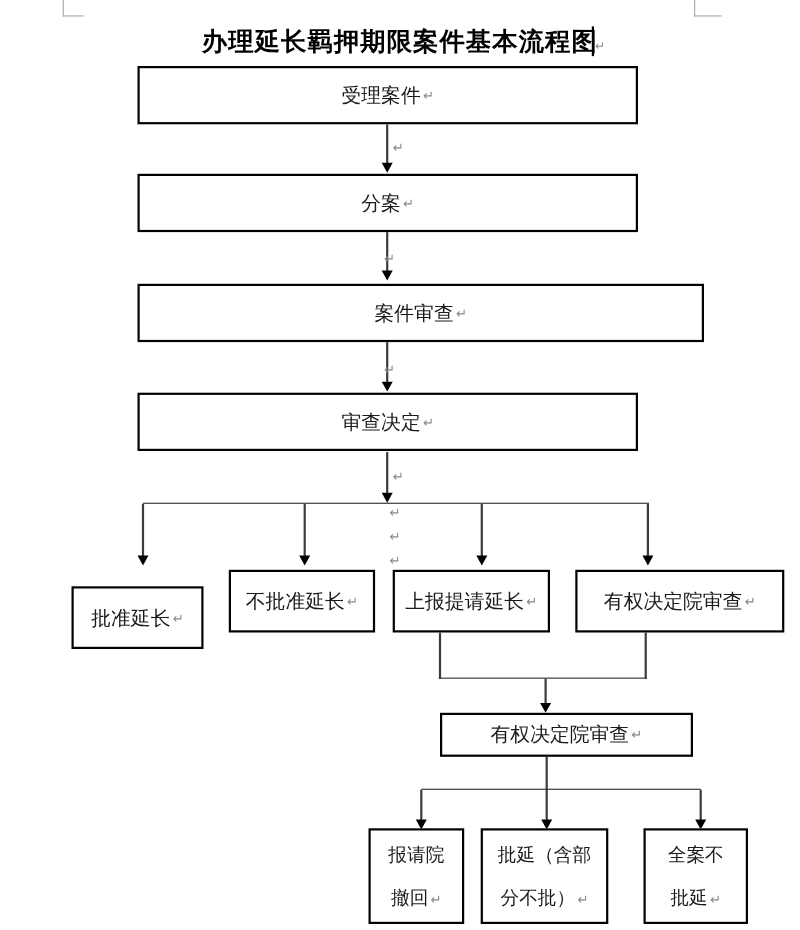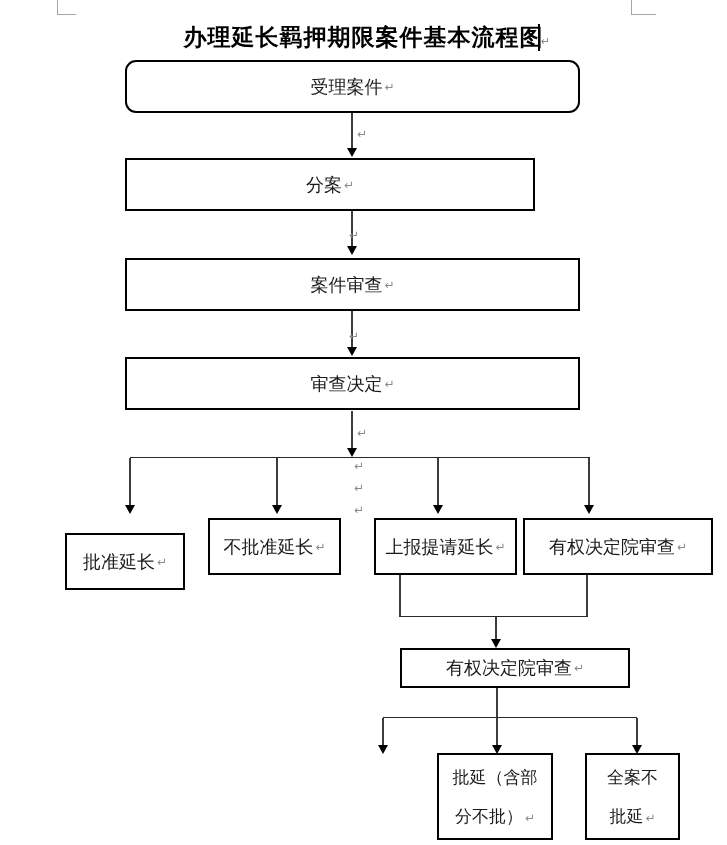--- a/index.html
+++ b/index.html
@@ -28,39 +28,39 @@
 
 <div id="canvas">
 
   <div class="corner" style="left:57px;top:0;width:18px;height:14px;"></div>
   <div class="corner" style="left:631px;top:0;width:24px;height:14px;"></div>
 
   <div class="title">办理延长羁押期限案件基本流程图</div>
   <div class="cursor" style="left:538px;top:24px;height:27px;"></div>
   <span class="pmark" style="left:541px;top:35px;font-size:11px;">↵</span>
 
-  <div class="box" style="left:125px;top:60px;width:455px;height:53px;border-radius:11px;">
+  <div class="box" style="left:125px;top:60px;width:455px;height:53px;">
     <span>受理案件</span>
     <span class="pmark-inline">↵</span>
   </div>
 
   <div class="vline" style="left:351px;top:113px;height:37px;"></div>
   <div class="arrowhead" style="left:347px;top:148px;"></div>
   <span class="pmark" style="left:357px;top:127px;">↵</span>
 
-  <div class="box" style="left:125px;top:158px;width:410px;height:53px;">
+  <div class="box" style="left:125px;top:158px;width:455px;height:53px;">
     <span>分案</span>
     <span class="pmark-inline">↵</span>
   </div>
 
   <div class="vline" style="left:351px;top:211px;height:37px;"></div>
   <div class="arrowhead" style="left:347px;top:246px;"></div>
   <span class="pmark" style="left:349px;top:228px;">↵</span>
 
-  <div class="box" style="left:125px;top:258px;width:455px;height:53px;">
+  <div class="box" style="left:125px;top:258px;width:515px;height:53px;">
     <span>案件审查</span>
     <span class="pmark-inline">↵</span>
   </div>
 
   <div class="vline" style="left:351px;top:311px;height:37px;"></div>
   <div class="arrowhead" style="left:347px;top:347px;"></div>
   <span class="pmark" style="left:349px;top:329px;">↵</span>
 
   <div class="box" style="left:125px;top:357px;width:455px;height:53px;">
     <span>审查决定</span>
@@ -87,21 +87,21 @@
   <span class="pmark" style="left:354px;top:503px;">↵</span>
 
   <div class="box" style="left:65px;top:533px;width:120px;height:57px;">
     <span>批准延长</span>
     <span class="pmark-inline">↵</span>
   </div>
   <div class="box" style="left:208px;top:518px;width:133px;height:57px;">
     <span>不批准延长</span>
     <span class="pmark-inline">↵</span>
   </div>
-  <div class="box" style="left:374px;top:518px;width:143px;height:57px;">
+  <div class="box" style="left:357px;top:518px;width:143px;height:57px;">
     <span>上报提请延长</span>
     <span class="pmark-inline">↵</span>
   </div>
   <div class="box" style="left:523px;top:518px;width:190px;height:57px;">
     <span>有权决定院审查</span>
     <span class="pmark-inline">↵</span>
   </div>
 
   <div class="vline" style="left:399px;top:575px;height:42px;"></div>
   <div class="vline" style="left:586px;top:575px;height:42px;"></div>
@@ -115,20 +115,24 @@
   </div>
 
   <div class="vline" style="left:496px;top:688px;height:58px;"></div>
   <div class="hline" style="left:383px;top:717px;width:254px;"></div>
   <div class="vline" style="left:382px;top:718px;height:28px;"></div>
   <div class="arrowhead" style="left:378px;top:745px;"></div>
   <div class="arrowhead" style="left:492px;top:745px;"></div>
   <div class="vline" style="left:636px;top:718px;height:28px;"></div>
   <div class="arrowhead" style="left:632px;top:745px;"></div>
 
+  <div class="box box2" style="left:335px;top:753px;width:87px;height:87px;">
+    <span class="line">报请院</span>
+    <span class="line"><span>撤回</span><span class="pmark-inline">↵</span></span>
+  </div>
   <div class="box box2" style="left:437px;top:753px;width:116px;height:87px;">
     <span class="line">批延（含部</span>
     <span class="line"><span>分不批）</span><span class="pmark-inline">↵</span></span>
   </div>
   <div class="box box2" style="left:585px;top:753px;width:95px;height:87px;">
     <span class="line">全案不</span>
     <span class="line"><span>批延</span><span class="pmark-inline">↵</span></span>
   </div>
 
 </div>

